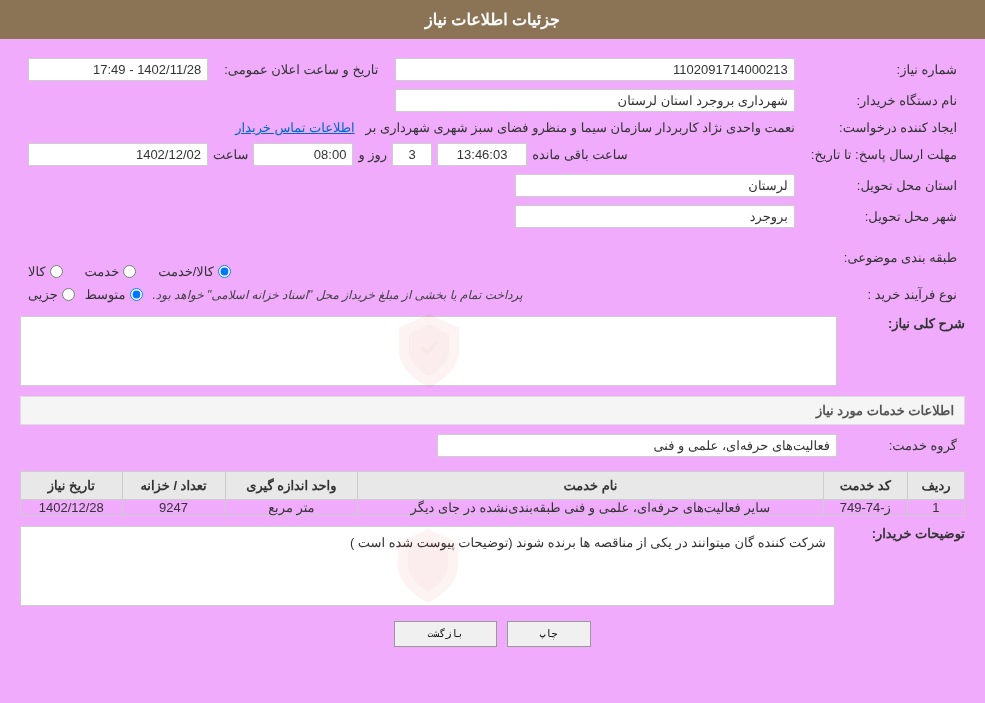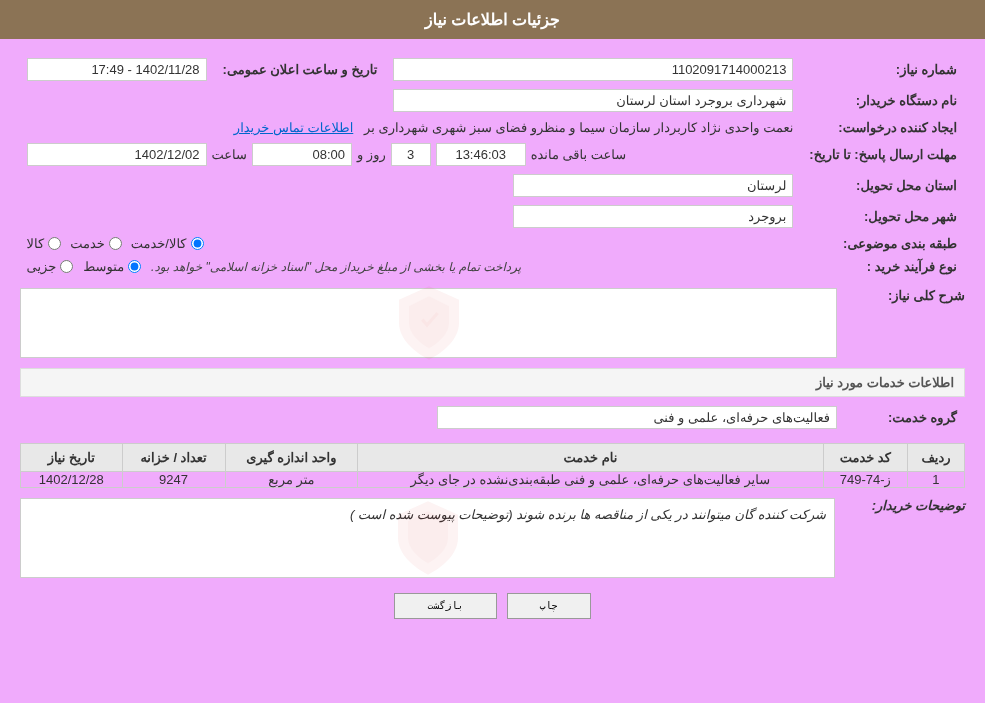--- a/index.html
+++ b/index.html
@@ -33,21 +33,21 @@
       margin-bottom: 10px;
     }
     .info-table td {
       padding: 4px 8px;
       vertical-align: middle;
     }
     .label-cell {
       text-align: right;
       white-space: nowrap;
       width: 150px;
-      font-weight: bold;
+      font-weight: normal;
       color: #333;
     }
     .value-cell {
       text-align: right;
     }
     .input-box {
       border: 1px solid #ccc;
       background: #fff;
       padding: 3px 6px;
       min-width: 180px;
@@ -73,23 +73,24 @@
       color: #555;
     }
     .date-row {
       display: flex;
       align-items: center;
       gap: 5px;
       flex-direction: row-reverse;
     }
     .radio-group {
       display: flex;
-      gap: 9px;
+      gap: 22px;
       flex-direction: row-reverse;
       align-items: center;
+      margin-top: 28px;
     }
     .radio-label {
       display: flex;
       align-items: center;
       gap: 4px;
     }
     .link-blue {
       color: #0066cc;
       text-decoration: underline;
       cursor: pointer;
@@ -312,21 +313,21 @@
       <td>1</td>
       <td>ز-74-749</td>
       <td>سایر فعالیت‌های حرفه‌ای، علمی و فنی طبقه‌بندی‌نشده در جای دیگر</td>
       <td>متر مربع</td>
       <td>9247</td>
       <td>1402/12/28</td>
     </tr>
         </tbody>
     </table>
 
-    <div style="display:flex; align-items:flex-start; gap:10px; margin:8px 0;font-style:italic;">
+    <div style="display:flex; align-items:flex-start; gap:10px; margin:8px 0;">
       <span class="label-cell" style="width:120px;font-weight:bold;white-space:nowrap;">توضیحات خریدار:</span>
       <div style="flex:1; position:relative;">
         <div class="buyer-notes">
           <svg class="shield-watermark" viewBox="0 0 100 120" xmlns="http://www.w3.org/2000/svg">
             <path d="M50 5 L95 25 L95 60 C95 85 70 105 50 115 C30 105 5 85 5 60 L5 25 Z" fill="#cc0000" opacity="0.4"></path>
             <path d="M50 20 L80 35 L80 60 C80 75 65 90 50 98 C35 90 20 75 20 60 L20 35 Z" fill="#cc0000" opacity="0.3"></path>
           </svg>
           <span>شرکت کننده گان میتوانند در یکی از مناقصه ها برنده شوند (توضیحات پیوست شده است )</span>
         </div>
       </div>

